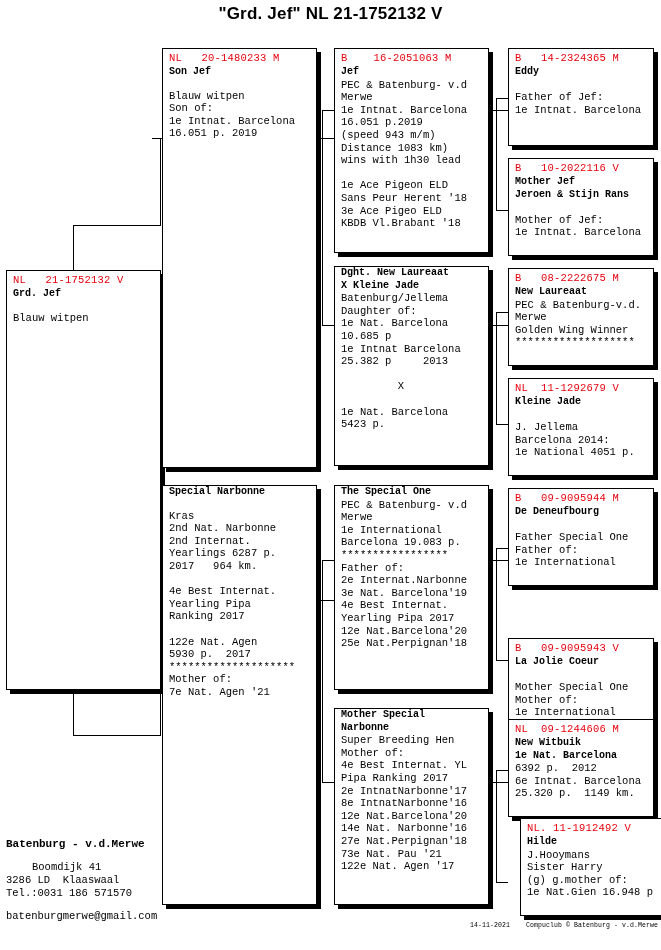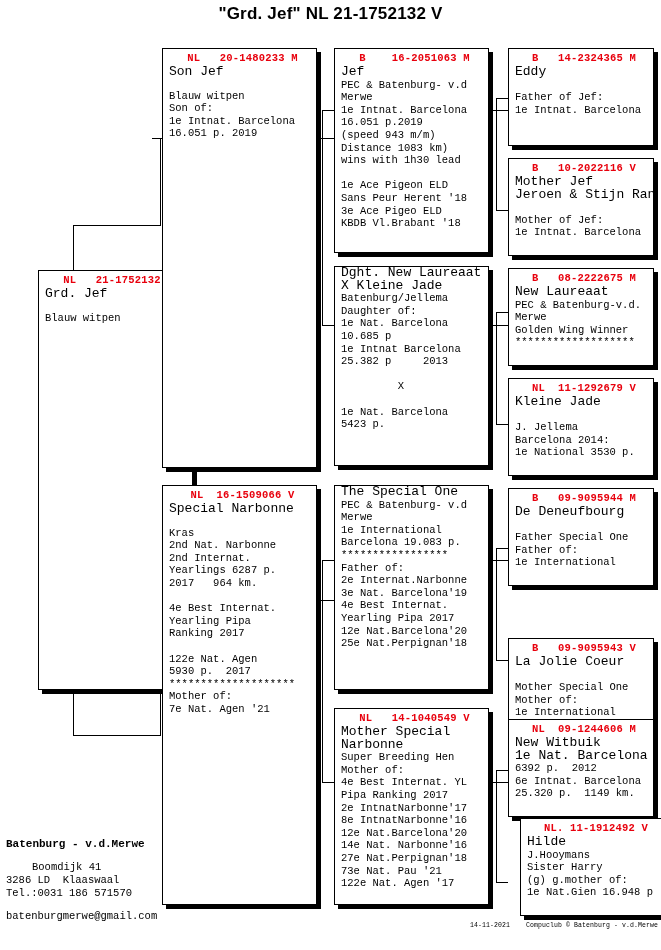--- a/index.html
+++ b/index.html
@@ -16,27 +16,26 @@
     font-size:17px;font-weight:700;color:#000;letter-spacing:.2px;
   }
 
   
   .box{
     position:absolute;background:#fff;border:1px solid #000;
     box-sizing:border-box;overflow:hidden;
     box-shadow:4px 4px 0 0 #000;
   }
   .box .ring{
-    color:#e8000d;font-weight:700;font-size:10.5px;
+    color:#e8000d;font-weight:400;font-size:10.5px;
     line-height:12px;letter-spacing:.2px;white-space:pre;
     padding:3px 0 2px 6px;
-    text-align:center;
   }
   .box .nm{
-    color:#000;font-weight:400;font-size:13px;line-height:12.6px;
+    color:#000;font-weight:700;font-size:10px;line-height:12.6px;
     white-space:pre;padding:0 0 0 6px;
   }
   .box .dt{
     color:#000;font-weight:400;font-size:10.5px;line-height:12.6px;
     white-space:pre;padding:0 0 0 6px;
   }
   .box .sp{height:11px;}
 
   
   .ln{position:absolute;background:#000;}
@@ -92,39 +91,38 @@
   <div class="ln lnh" style="left:480px;top:560px;width:28px;"></div>
   <div class="ln lnv" style="left:496px;top:548px;height:112px;"></div>
   <div class="ln lnh" style="left:496px;top:548px;width:12px;"></div>
   <div class="ln lnh" style="left:496px;top:660px;width:12px;"></div>
 
   <div class="ln lnh" style="left:480px;top:782px;width:28px;"></div>
   <div class="ln lnv" style="left:496px;top:770px;height:112px;"></div>
   <div class="ln lnh" style="left:496px;top:770px;width:12px;"></div>
   <div class="ln lnh" style="left:496px;top:882px;width:12px;"></div>
 
-  <div class="box" style="left:6px;top:270px;width:155px;height:420px;margin-left:32px;">
+  <div class="box" style="left:6px;top:270px;width:155px;height:420px;">
     <div class="ring">NL   21-1752132 V</div>
     <div class="nm">Grd. Jef</div>
     <div class="sp"></div>
     <div class="dt">Blauw witpen</div>
   </div>
 
   <div class="box" style="left:162px;top:48px;width:155px;height:420px;">
     <div class="ring">NL   20-1480233 M</div>
     <div class="nm">Son Jef</div>
     <div class="sp"></div>
     <div class="dt">Blauw witpen</div>
     <div class="dt">Son of:</div>
     <div class="dt">1e Intnat. Barcelona</div>
     <div class="dt">16.051 p. 2019</div>
   </div>
 
   <div class="box" style="left:162px;top:485px;width:155px;height:420px;">
-    <div class="ring">NL  16-1509066 V</div>
     <div class="nm">Special Narbonne</div>
     <div class="sp"></div>
     <div class="dt">Kras</div>
     <div class="dt">2nd Nat. Narbonne</div>
     <div class="dt">2nd Internat.</div>
     <div class="dt">Yearlings 6287 p.</div>
     <div class="dt">2017   964 km.</div>
     <div class="dt">&nbsp;</div>
     <div class="dt">4e Best Internat.</div>
     <div class="dt">Yearling Pipa</div>
@@ -180,21 +178,20 @@
     <div class="dt">Father of:</div>
     <div class="dt">2e Internat.Narbonne</div>
     <div class="dt">3e Nat. Barcelona'19</div>
     <div class="dt">4e Best Internat.</div>
     <div class="dt">Yearling Pipa 2017</div>
     <div class="dt">12e Nat.Barcelona'20</div>
     <div class="dt">25e Nat.Perpignan'18</div>
   </div>
 
   <div class="box" style="left:334px;top:708px;width:155px;height:197px;">
-    <div class="ring">NL   14-1040549 V</div>
     <div class="nm">Mother Special</div>
     <div class="nm">Narbonne</div>
     <div class="dt">Super Breeding Hen</div>
     <div class="dt">Mother of:</div>
     <div class="dt">4e Best Internat. YL</div>
     <div class="dt">Pipa Ranking 2017</div>
     <div class="dt">2e IntnatNarbonne'17</div>
     <div class="dt">8e IntnatNarbonne'16</div>
     <div class="dt">12e Nat.Barcelona'20</div>
     <div class="dt">14e Nat. Narbonne'16</div>
@@ -228,21 +225,21 @@
     <div class="dt">Golden Wing Winner</div>
     <div class="dt">*******************</div>
   </div>
 
   <div class="box" style="left:508px;top:378px;width:146px;height:98px;">
     <div class="ring">NL  11-1292679 V</div>
     <div class="nm">Kleine Jade</div>
     <div class="dt">&nbsp;</div>
     <div class="dt">J. Jellema</div>
     <div class="dt">Barcelona 2014:</div>
-    <div class="dt">1e National 3530 p.</div>
+    <div class="dt">1e National 4051 p.</div>
   </div>
 
   <div class="box" style="left:508px;top:488px;width:146px;height:98px;">
     <div class="ring">B   09-9095944 M</div>
     <div class="nm">De Deneufbourg</div>
     <div class="dt">&nbsp;</div>
     <div class="dt">Father Special One</div>
     <div class="dt">Father of:</div>
     <div class="dt">1e International</div>
   </div>

